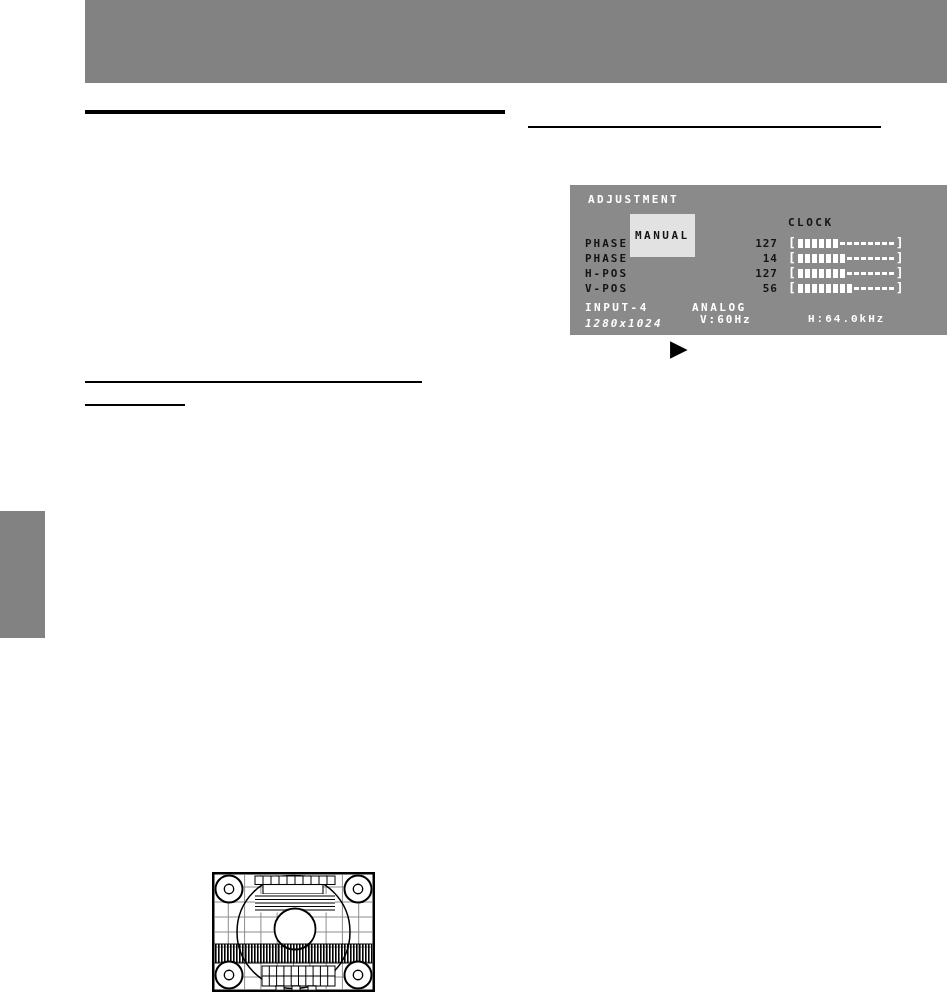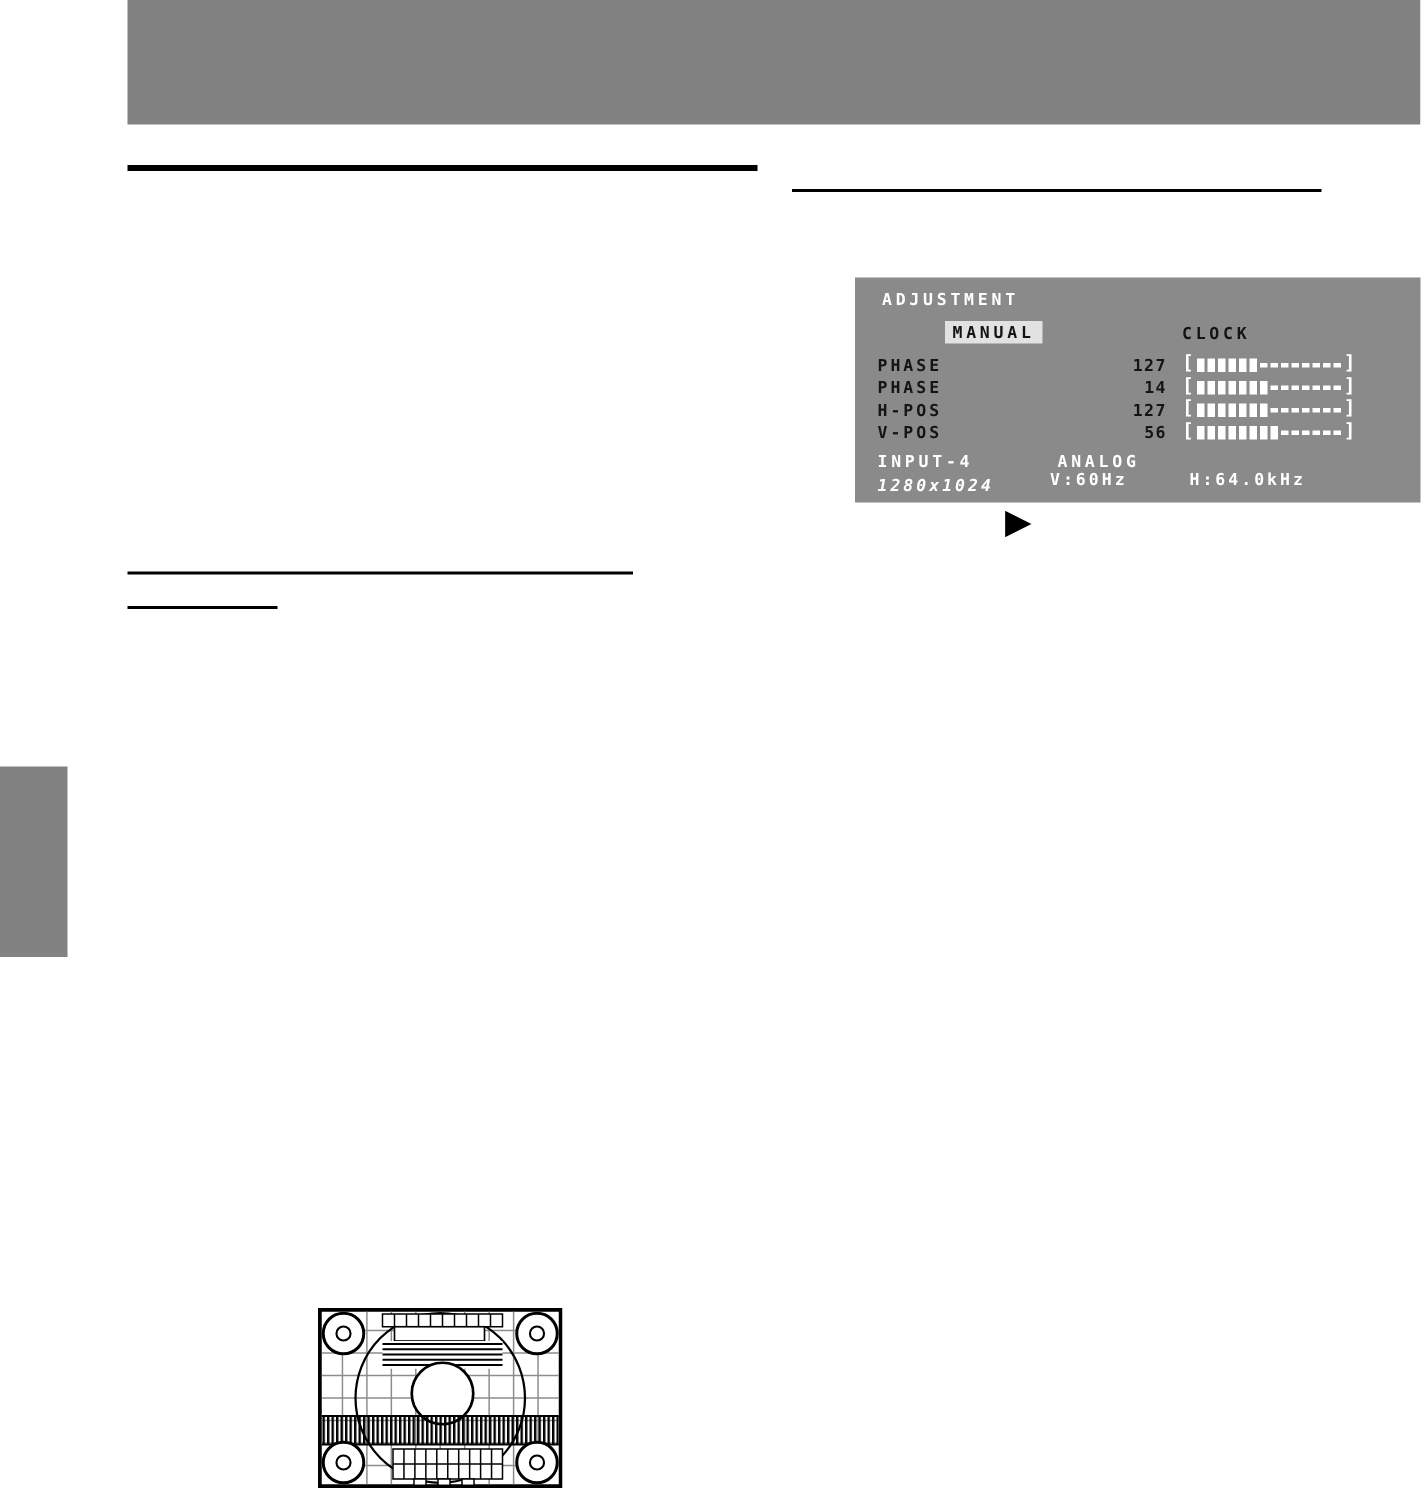--- a/index.html
+++ b/index.html
@@ -24,35 +24,35 @@
   #rule-left-long{left:85px;top:381px;width:337px;height:2px;}
   #rule-left-short{left:85px;top:404px;width:100px;height:2px;}
   .side-tab{position:absolute;left:0;top:511px;width:45px;height:127px;background:var(--band-gray);}
 
   
   .osd{
     position:absolute;left:570px;top:185px;width:400px;height:150px;
     background:var(--osd-bg);font-size:11px;font-weight:bold;color:var(--osd-text-light);
   }
   .osd-title{position:absolute;left:18px;top:8px;letter-spacing:2.5px;color:var(--osd-text-light);}
-  .osd-manual{position:absolute;left:60px;top:29px;background:var(--highlight-bg);color:var(--osd-text-dark);padding:1px 5px;letter-spacing:2.5px;}
+  .osd-manual{position:absolute;left:60px;top:29px;background:var(--highlight-bg);color:var(--osd-text-dark);padding:15px 5px;letter-spacing:2.5px;}
   .osd-auto{position:absolute;left:218px;top:31px;color:var(--osd-text-dark);letter-spacing:2.5px;}
   .osd-rows{position:absolute;left:14px;top:51px;width:314px;}
   .osd-row{position:relative;height:15px;}
   .osd-row-label{position:absolute;left:1px;top:1px;color:var(--osd-text-dark);letter-spacing:2px;}
   .osd-row-value{position:absolute;left:90px;top:1px;width:104px;text-align:right;color:var(--osd-text-dark);letter-spacing:1px;}
   .osd-bar{position:absolute;left:204px;top:0;width:110px;height:15px;display:flex;align-items:center;gap:2px;color:#fff;}
   .osd-bar .bracket{font-size:13px;line-height:12px;font-weight:bold;transform:translateY(-1px);}
   .seg-fill{display:inline-block;width:5px;height:9px;background:#fff;flex:none;}
   .seg-dash{display:inline-block;width:5px;height:2.5px;background:#fff;flex:none;}
   .osd-input {position:absolute;left:15px; top:116px;letter-spacing:2.5px;}
-  .osd-signal{position:absolute;left:135px;top:116px;letter-spacing:2.5px;}
+  .osd-signal{position:absolute;left:122px;top:116px;letter-spacing:2.5px;}
   .osd-res   {position:absolute;left:15px; top:132px;letter-spacing:2px;font-style:italic;}
   .osd-vsync {position:absolute;left:130px;top:128px;letter-spacing:2px;}
-  .osd-hsync {position:absolute;left:223px;top:128px;letter-spacing:2px;}
+  .osd-hsync {position:absolute;left:238px;top:128px;letter-spacing:2px;font-family:Liberation Mono, monospace;}
 
   .next-arrow{
     position:absolute;left:670px;top:337px;font-size:23px;line-height:23px;color:#000;
     font-family:"DejaVu Sans", sans-serif;
   }
 
   .test-pattern{position:absolute;left:212px;top:872px;width:163px;height:120px;}
 </style>
 </head>
 <body>

